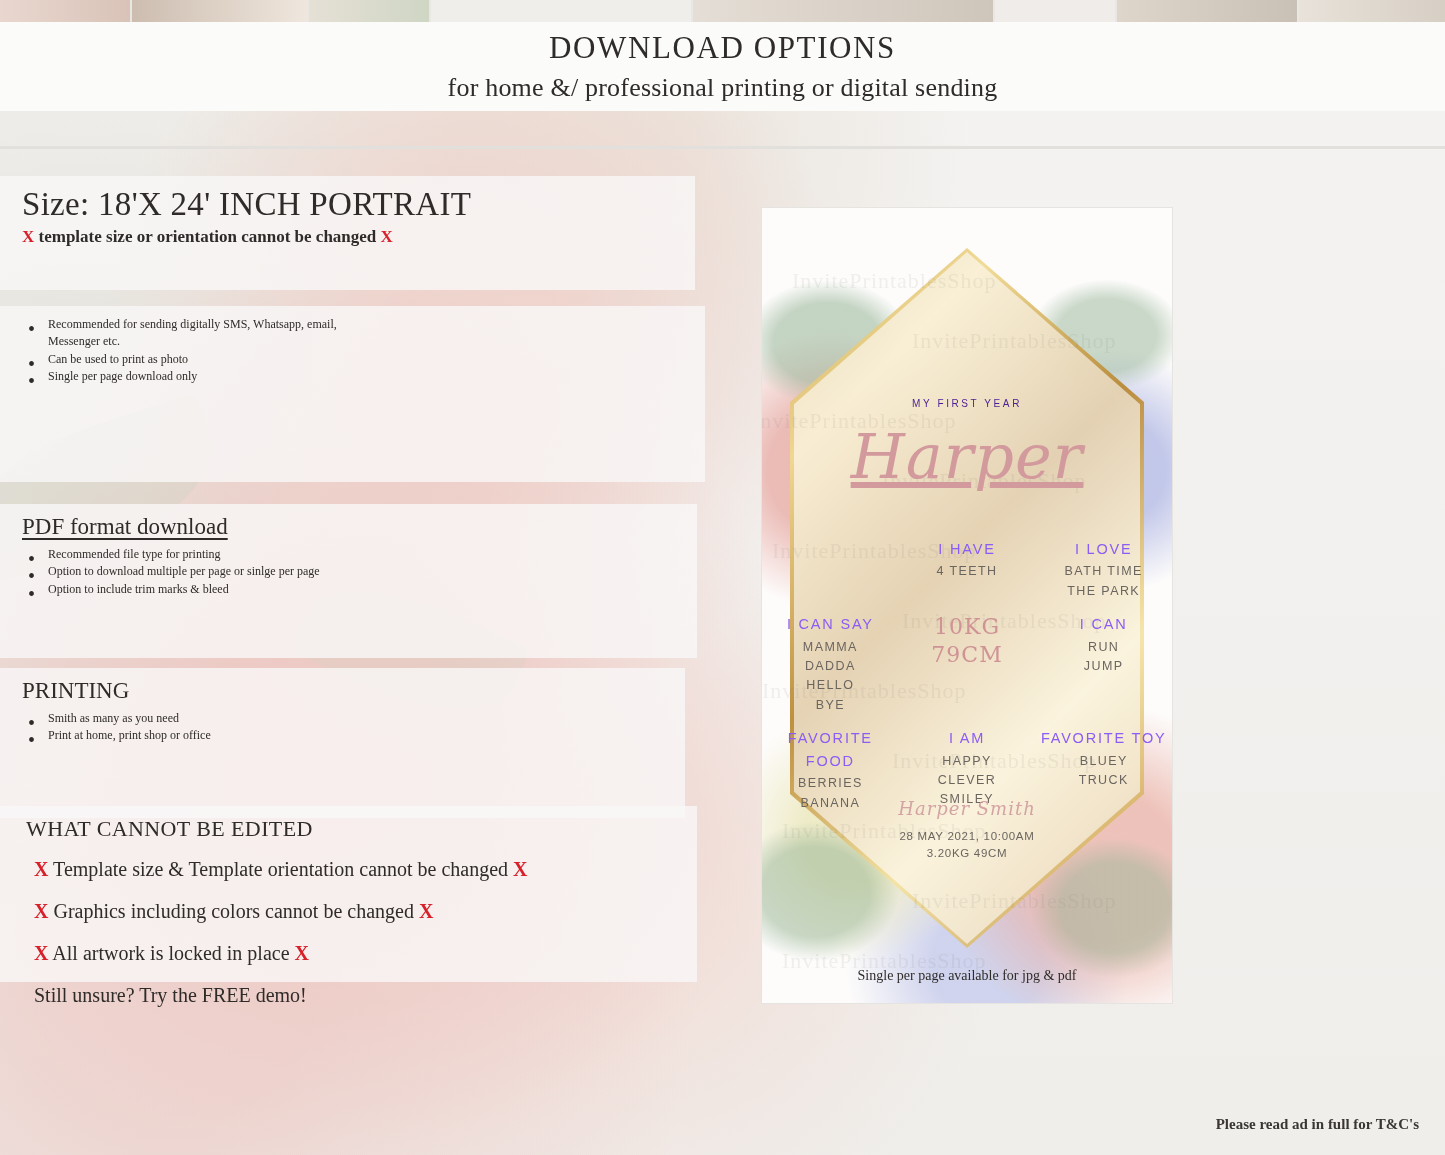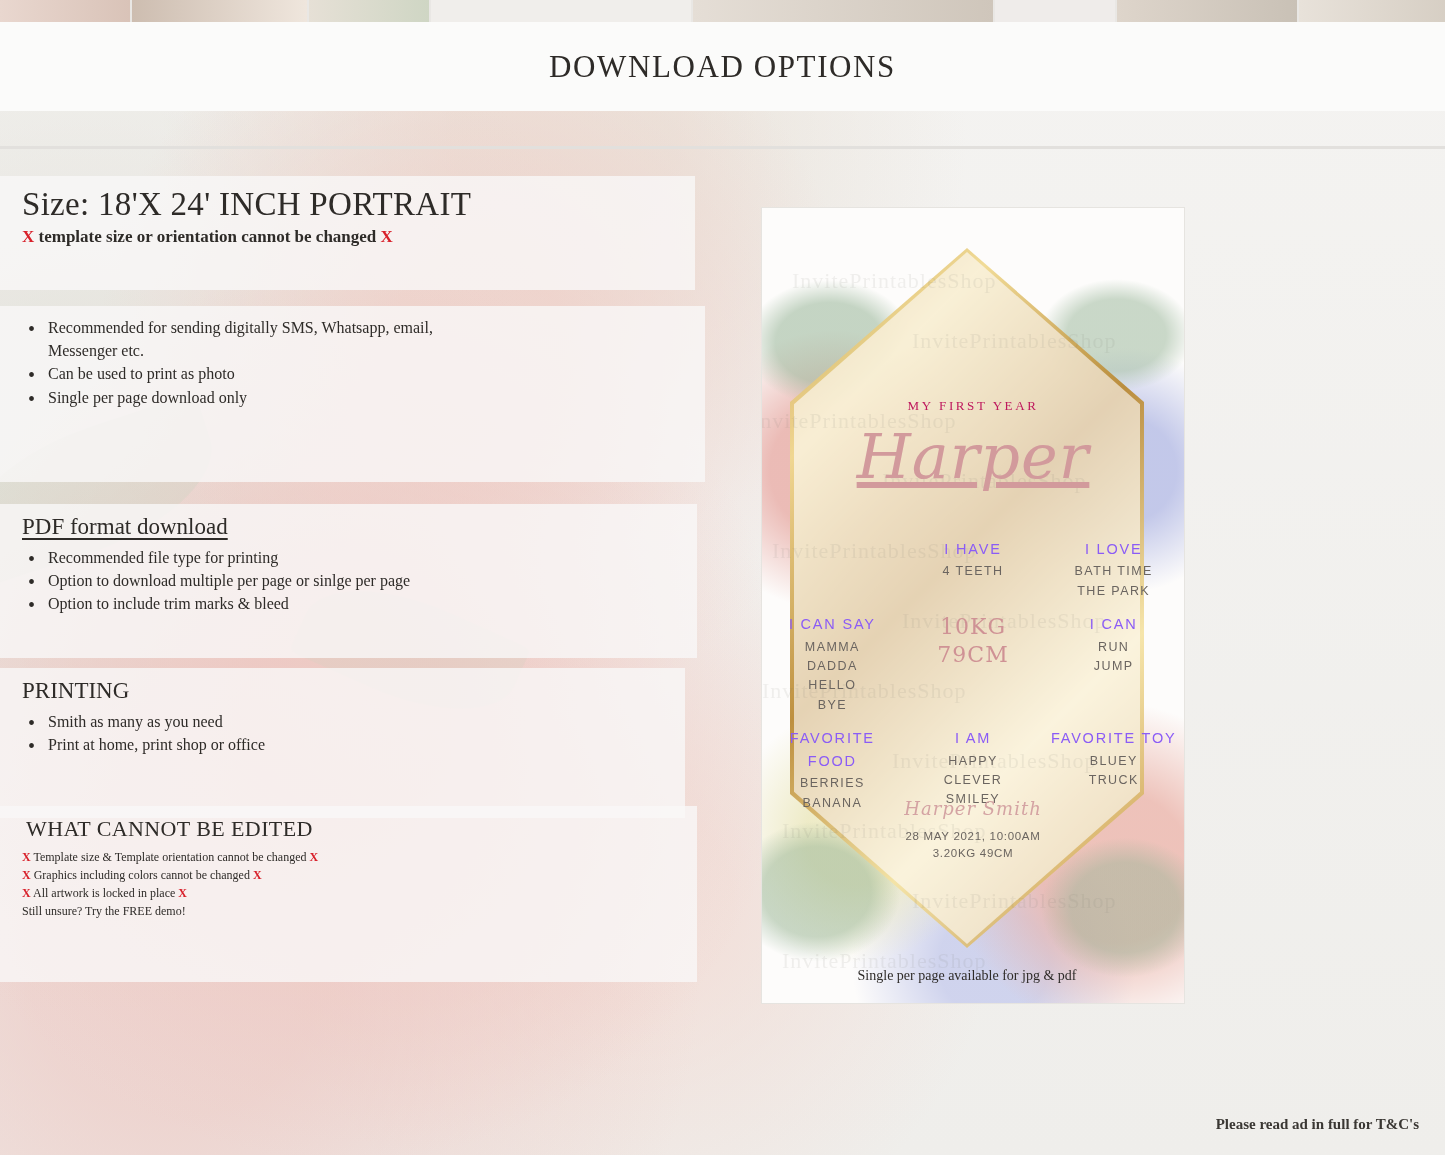--- a/index.html
+++ b/index.html
@@ -68,39 +68,38 @@
   .x-mark{color:#d8202a;font-weight:700;}
   .sec-title{
     font-size:23px;margin:0 0 6px 0;font-weight:400;
     text-decoration:underline;text-underline-offset:4px;
   }
   .sec-title.plain{text-decoration:none;}
   ul.bullets{
     margin:0;padding:0;list-style:none;
   }
   ul.bullets li{
-    font-size:16px;line-height:1.45;padding-left:26px;position:relative;
+    font-size:12px;line-height:1.45;padding-left:26px;position:relative;
   }
   ul.bullets li::before{
     content:"\2022";position:absolute;left:6px;top:-1px;font-size:20px;
   }
   ul.bullets li.cont::before{content:"";}
   .cannot-title{
     font-size:22px;margin:0 0 6px 4px;font-weight:400;letter-spacing:.4px;
   }
   .cannot-line{
-    font-size:12px;line-height:1.5;margin:0;
+    font-size:20px;line-height:1.5;margin:12px;
   }
   
   .poster-wrap{
     position:absolute;left:762px;top:208px;width:410px;height:795px;
     background:#fdfcfb;
     box-shadow:0 0 0 1px #e6e4e0;
     overflow:hidden;
-    padding-left:12px;
   }
   .poster-bg{
     position:absolute;inset:0;
     background:
       radial-gradient(ellipse 120px 90px at 16% 17%, rgba(150,180,150,0.55) 0 45%, rgba(150,180,150,0) 70%),
       radial-gradient(ellipse 110px 80px at 84% 16%, rgba(150,180,150,0.5) 0 45%, rgba(150,180,150,0) 70%),
       radial-gradient(ellipse 120px 100px at 13% 86%, rgba(150,180,150,0.5) 0 45%, rgba(150,180,150,0) 70%),
       radial-gradient(ellipse 120px 100px at 86% 88%, rgba(150,180,150,0.45) 0 45%, rgba(150,180,150,0) 70%),
       radial-gradient(circle at 17% 33%, rgba(232,176,170,0.85) 0 10%, rgba(232,176,170,0) 22%),
       radial-gradient(circle at 84% 83%, rgba(234,180,170,0.8) 0 10%, rgba(234,180,170,0) 22%),
@@ -119,22 +118,22 @@
     position:absolute;left:32px;top:44px;width:346px;height:692px;
     clip-path:polygon(50% 0%, 100% 22%, 100% 78%, 50% 100%, 0% 78%, 0% 22%);
     background:rgba(253,252,251,0.62);
   }
   .poster-content{
     position:absolute;inset:0;
     text-align:center;
   }
   .p-firstyear{
     position:absolute;top:190px;left:0;right:0;
-    font-family:Liberation Serif, serif;
-    font-size:13px;letter-spacing:2.6px;color:#be185d;
+    font-family:Liberation Sans, sans-serif;
+    font-size:10px;letter-spacing:2.6px;color:#4c1d95;
   }
   .p-name{
     position:absolute;top:212px;left:0;right:0;
     font-family:"DejaVu Serif", serif;
     font-style:italic;font-size:62px;color:#d29a9c;letter-spacing:1px;text-decoration:underline;
   }
   .p-grid{
     position:absolute;top:330px;left:0;right:0;
     display:grid;grid-template-columns:1fr 1fr 1fr;
     font-family:"Liberation Sans", sans-serif;
@@ -185,20 +184,21 @@
   <div class="thumb" style="width:120px;background:linear-gradient(90deg,#e6e0d6,#cfd6c4);"></div>
   <div class="thumb" style="width:260px;background:#f0eeeb;"></div>
   <div class="thumb" style="width:300px;background:linear-gradient(90deg,#e5ded6,#cfc6bb);"></div>
   <div class="thumb" style="width:120px;background:#efecea;"></div>
   <div class="thumb" style="width:180px;background:linear-gradient(90deg,#ded5cb,#c9c1b6);"></div>
   <div class="thumb" style="width:160px;background:linear-gradient(90deg,#e8e2da,#d5cdc2);"></div>
 </div>
 
 <div class="header">
   <h1>DOWNLOAD OPTIONS</h1>
+  <h2>for home &amp;/ professional printing or digital sending</h2>
 </div>
 <div class="header-rule"></div>
 
 <div class="panel wide" style="top:176px;width:650px;height:90px;">
   <p class="size-title">Size: 18'X 24' INCH PORTRAIT</p>
   <p class="size-note">
     <span class="x-mark">X</span>
     <span>template size or orientation cannot be changed</span>
     <span class="x-mark">X</span>
   </p>

